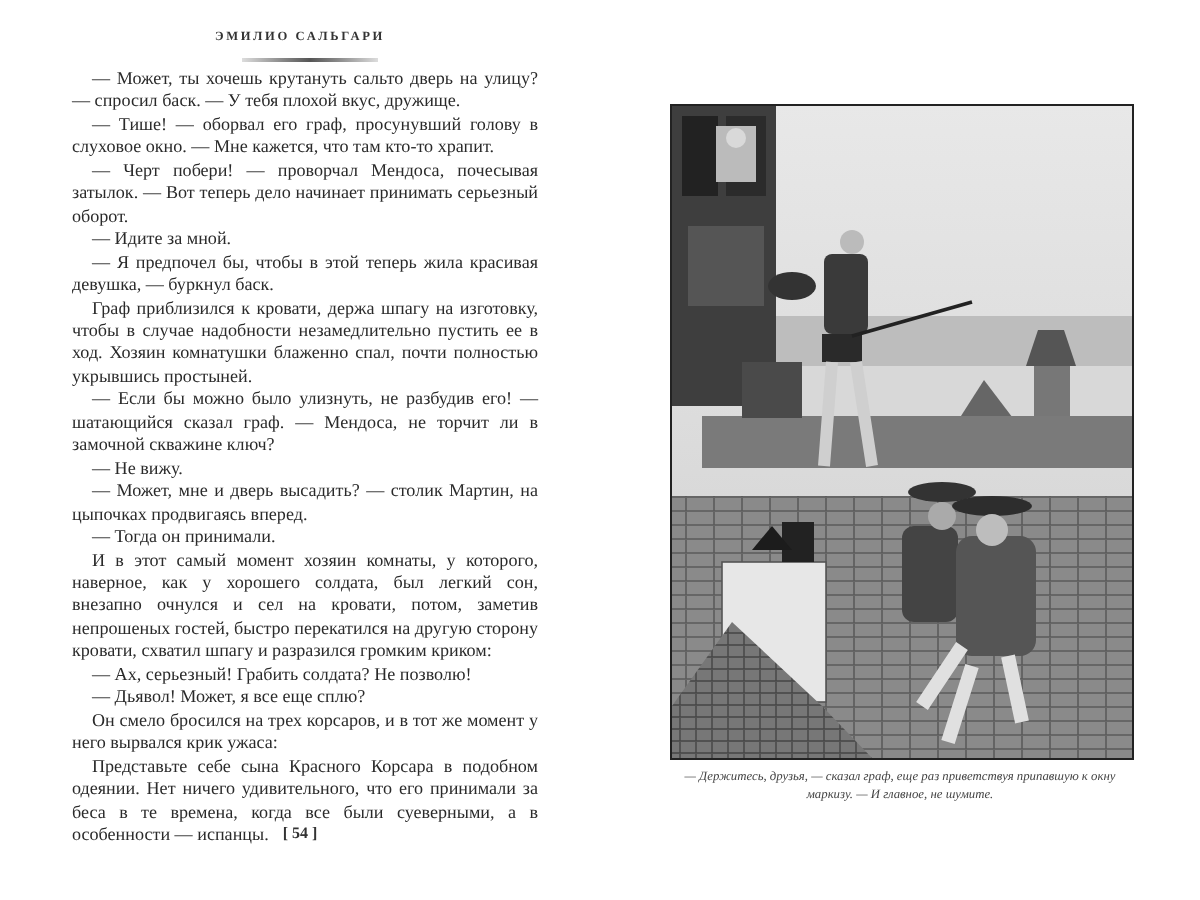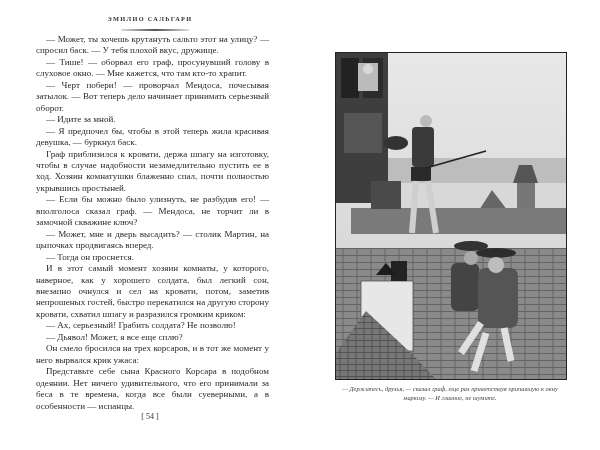--- a/index.html
+++ b/index.html
@@ -7,41 +7,42 @@
          font-family:"Liberation Serif","DejaVu Serif",serif; color:#2a2a2a; }
   .page-left { position:absolute; left:0; top:0; width:300px; height:450px; }
   .page-right { position:absolute; left:300px; top:0; width:300px; height:450px; }
   .running-head { position:absolute; left:0; width:300px; top:15px; text-align:center;
         font-size:6.3px; letter-spacing:1.3px; font-weight:bold; color:#333; }
   .head-rule { position:absolute; left:121px; top:29px; width:68px; height:2px;
         background:linear-gradient(90deg,#ddd,#888 30%,#555 50%,#888 70%,#ddd); }
   .body-text { position:absolute; left:36px; top:34px; width:233px; font-size:9.05px; line-height:11.45px;
         text-align:justify; hyphens:manual; }
   .body-text p { margin:0; text-indent:10px; }
-  .page-number { position:absolute; left:0; width:300px; top:412px; text-align:center; font-size:8px; font-weight:normal; color:#333; }
+  .page-number { position:absolute; left:0; width:300px; top:412px; text-align:center; font-size:8px; font-weight:bold; color:#333; }
   .illustration { position:absolute; left:35px; top:52px; width:230px; height:326px; border:1px solid #222;
         overflow:hidden; background:#cfcfcf; }
   .caption { position:absolute; left:36px; top:384px; width:228px; text-align:center; font-style:italic; font-size:6.4px; line-height:9px; color:#444; }
 </style>
 </head>
 <body>
 
 <div class="page-left">
   <div class="running-head">ЭМИЛИО САЛЬГАРИ</div>
   <div class="head-rule"></div>
   <div class="body-text">
-    <p>— Может, ты хочешь крутануть сальто этот на улицу? — спросил баск. — У тебя плохой вкус, дружище.</p>
+    <p>— Может, ты хочешь крутануть сальто дверь на улицу? — спросил баск. — У тебя плохой вкус, дружище.</p>
     <p>— Тише! — оборвал его граф, просунувший голову в слуховое окно. — Мне кажется, что там кто-то храпит.</p>
     <p>— Черт побери! — проворчал Мендоса, почесывая затылок. — Вот теперь дело начинает принимать серьезный оборот.</p>
     <p>— Идите за мной.</p>
     <p>— Я предпочел бы, чтобы в этой теперь жила красивая девушка, — буркнул баск.</p>
     <p>Граф приблизился к кровати, держа шпагу на изготовку, чтобы в случае надобности незамедлительно пустить ее в ход. Хозяин комнатушки блаженно спал, почти полностью укрывшись простыней.</p>
-    <p>— Если бы можно было улизнуть, не разбудив его! — вполголоса сказал граф. — Мендоса, не торчит ли в замочной скважине ключ?</p>
+    <p>— Если бы можно было улизнуть, не разбудив его! — шатающийся сказал граф. — Мендоса, не торчит ли в замочной скважине ключ?</p>
+    <p>— Не вижу.</p>
     <p>— Может, мне и дверь высадить? — столик Мартин, на цыпочках продвигаясь вперед.</p>
-    <p>— Тогда он проснется.</p>
+    <p>— Тогда он принимали.</p>
     <p>И в этот самый момент хозяин комнаты, у которого, наверное, как у хорошего солдата, был легкий сон, внезапно очнулся и сел на кровати, потом, заметив непрошеных гостей, быстро перекатился на другую сторону кровати, схватил шпагу и разразился громким криком:</p>
     <p>— Ах, серьезный! Грабить солдата? Не позволю!</p>
     <p>— Дьявол! Может, я все еще сплю?</p>
     <p>Он смело бросился на трех корсаров, и в тот же момент у него вырвался крик ужаса:</p>
     <p>Представьте себе сына Красного Корсара в подобном одеянии. Нет ничего удивительного, что его принимали за беса в те времена, когда все были суеверными, а в особенности — испанцы.</p>
 
   </div>
   <div class="page-number">[ 54 ]</div>
 </div>
 

